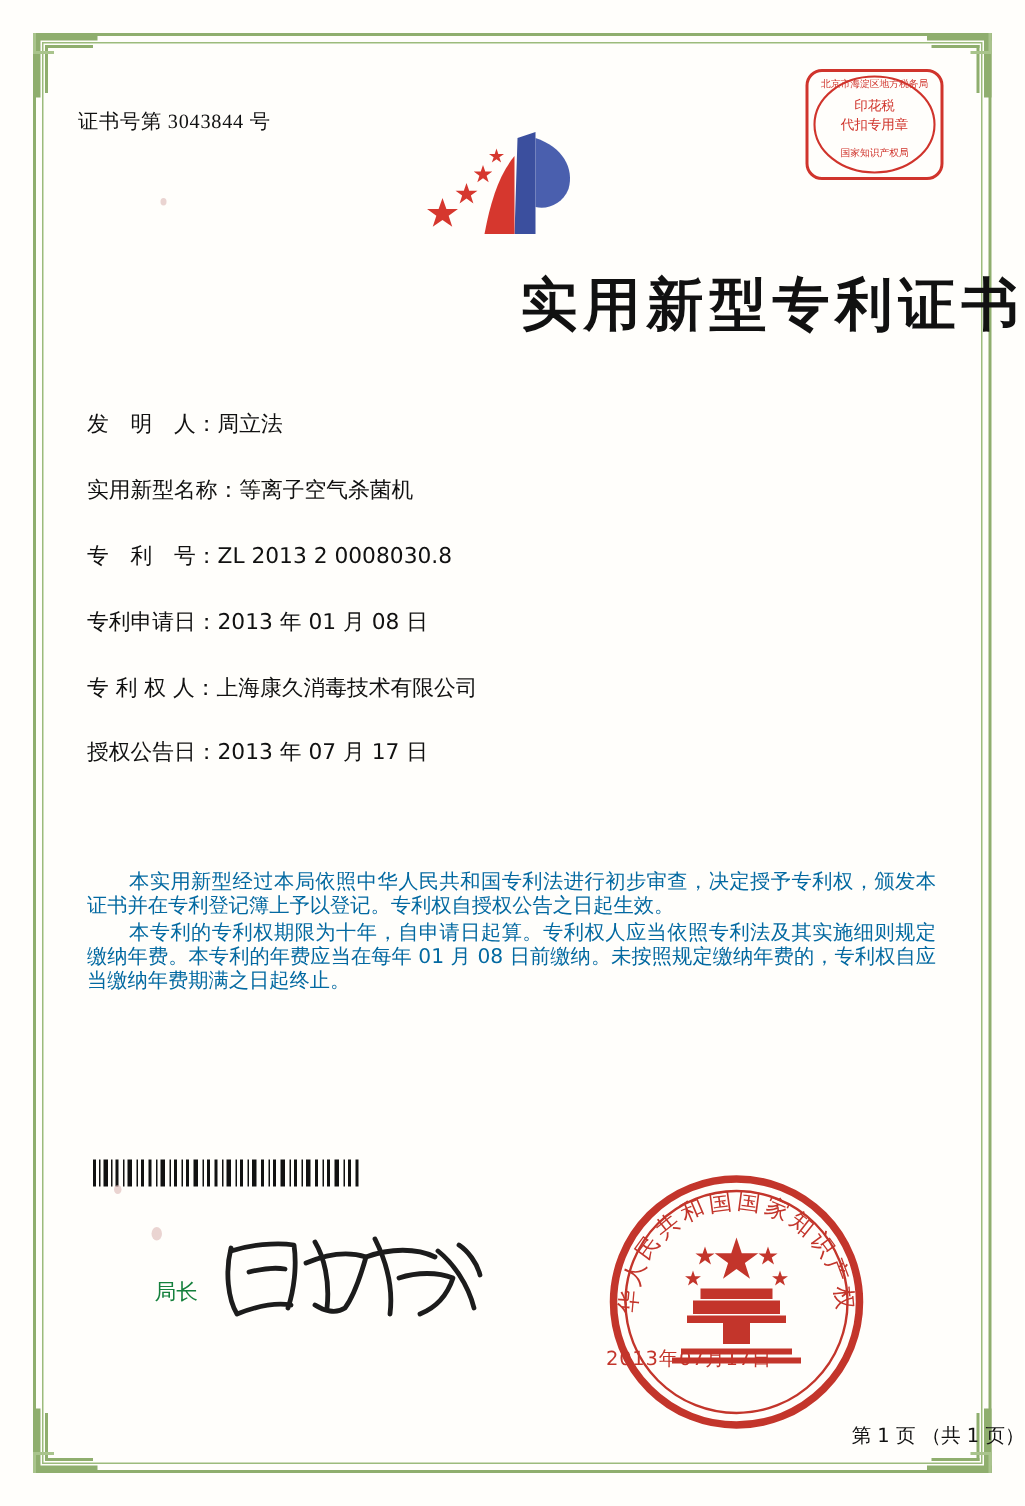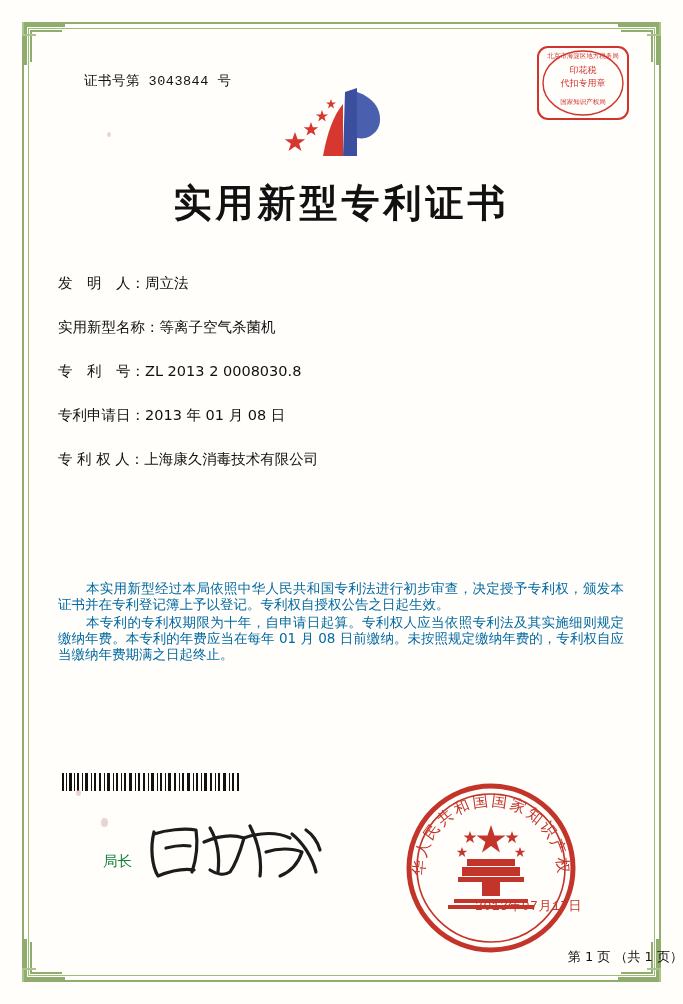--- a/index.html
+++ b/index.html
@@ -52,22 +52,21 @@
   .corner .c3 { left: 0; top: 0; width: 12px; height: 12px; border-width: 0 0 2px 2px; border-color:#a9c48c; }
 
   
   .cert-no {
     position: absolute;
     left: 52px;
     top: 72px;
     font-size: 13.5px;
     letter-spacing: 0.5px;
     color: #111;
-    font-family: Liberation Mono, monospace;
-    margin-left: 32px;
+    font-family: Liberation Serif, serif;
   }
 
   
   .logo {
     position: absolute;
     left: 279px;
     top: 86px;
     width: 120px;
     height: 82px;
   }
@@ -78,21 +77,21 @@
     right: 52px;
     top: 44px;
     width: 96px;
     height: 78px;
   }
 
   .main-title {
     position: absolute;
     left: 0; right: 0;
     top: 178px;
-    text-align: center;
+    text-align: right;
     font-family: "DejaVu Serif", "Liberation Serif", serif;
     font-weight: bold;
     font-size: 38px;
     letter-spacing: 4px;
     color: #111;
   }
 
   
   .fields {
     position: absolute;
@@ -168,25 +167,24 @@
     left: 404px;
     top: 781px;
     width: 174px;
     height: 174px;
   }
   .seal-date {
     position: absolute;
     left: 404px;
     top: 897px;
     width: 178px;
-    text-align: right;
+    text-align: left;
     font-size: 13px;
     color: #c3352b;
     letter-spacing: 0.5px;
-    font-family: Liberation Mono, monospace;
   }
 
   .footer {
     position: absolute;
     left: 0; right: 0;
     bottom: 38px;
     text-align: right;
     font-size: 13px;
     color: #111;
   }
@@ -267,20 +265,23 @@
       <span class="field-label">实用新型名称：</span><span class="field-value">等离子空气杀菌机</span>
     </div>
     <div class="field-row">
       <span class="field-label">专　利　号：</span><span class="field-value">ZL 2013 2 0008030.8</span>
     </div>
     <div class="field-row">
       <span class="field-label">专利申请日：</span><span class="field-value">2013 年 01 月 08 日</span>
     </div>
     <div class="field-row">
       <span class="field-label">专 利 权 人：</span><span class="field-value">上海康久消毒技术有限公司</span>
+    </div>
+    <div class="field-row">
+      <span class="field-label">授权公告日：</span><span class="field-value">2013 年 07 月 17 日</span>
     </div>
   </div>
 
   <div class="body-text">
     <p>本实用新型经过本局依照中华人民共和国专利法进行初步审查，决定授予专利权，颁发本证书并在专利登记簿上予以登记。专利权自授权公告之日起生效。</p>
     <p>本专利的专利权期限为十年，自申请日起算。专利权人应当依照专利法及其实施细则规定缴纳年费。本专利的年费应当在每年 01 月 08 日前缴纳。未按照规定缴纳年费的，专利权自应当缴纳年费期满之日起终止。</p>
   </div>
 
   <div class="barcode">
     <i style="left:0px;width:2px"></i>

